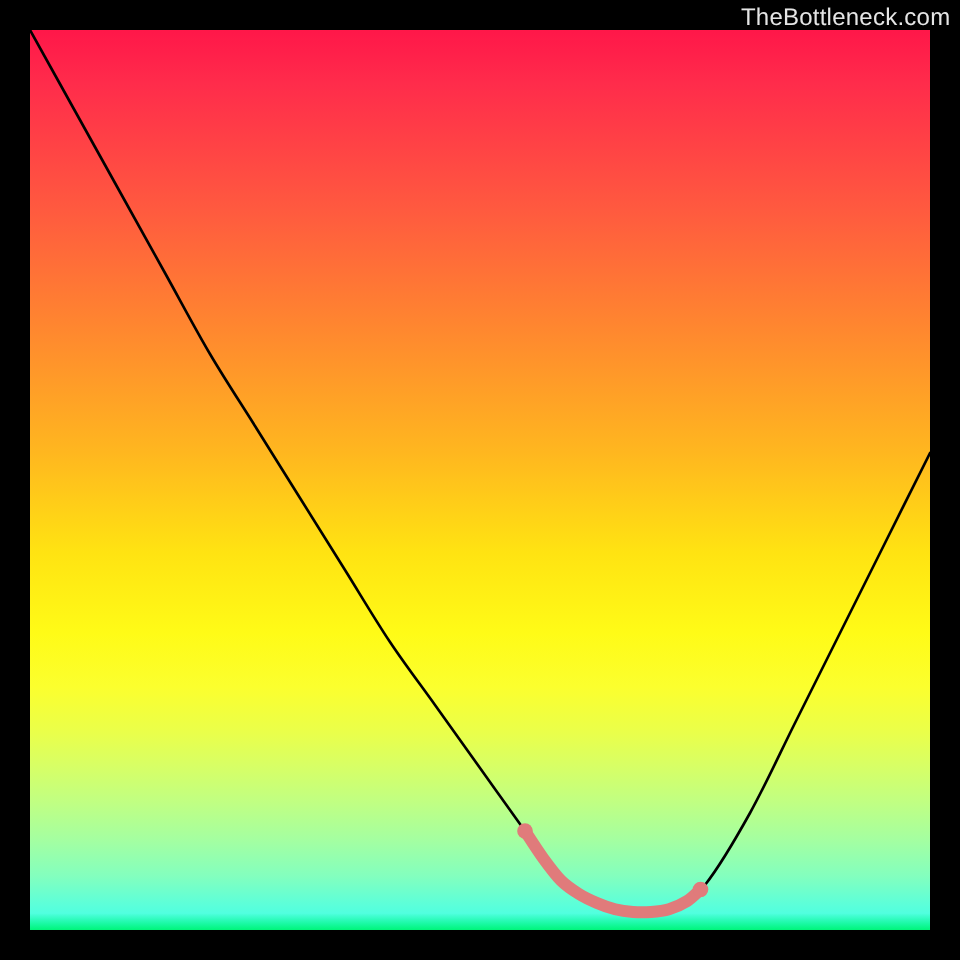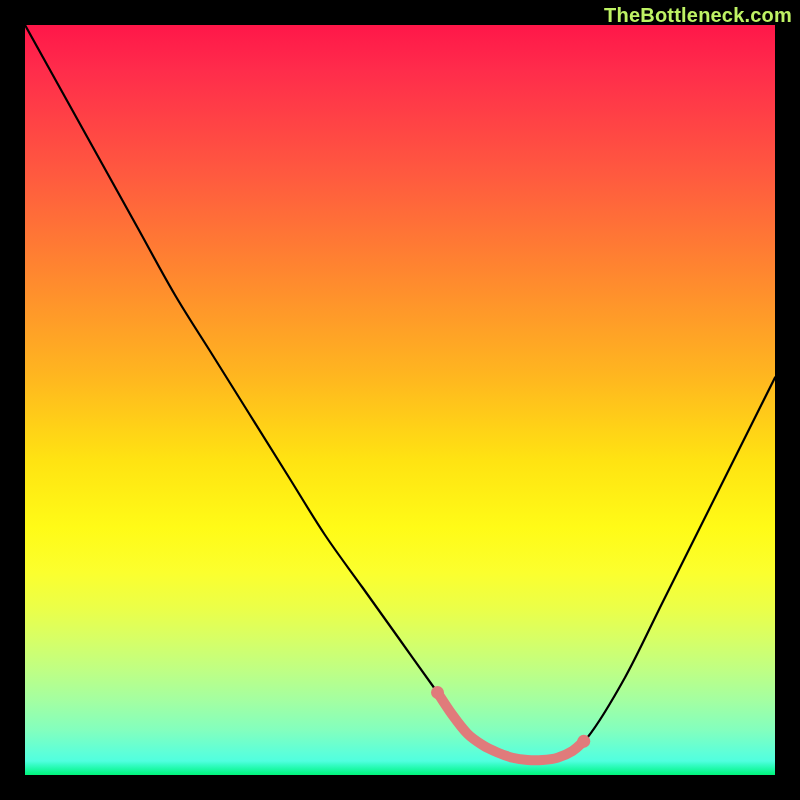--- a/index.html
+++ b/index.html
@@ -49,23 +49,23 @@
     left: 0;
     bottom: 0;
     width: 100%;
     height: 14px;
     background: linear-gradient(to bottom, rgba(0,255,120,0) 0%, #00f57a 100%);
   }
   .watermark {
     position: absolute;
     top: 4px;
     right: 8px;
-    color: #bef264;
+    color: #e5e5e5;
     font-size: 20px;
-    font-weight: 700;
+    font-weight: 400;
     letter-spacing: 0.2px;
     user-select: none;
   }
   svg.overlay {
     position: absolute;
     left: 0;
     top: 0;
     width: 750px;
     height: 750px;
   }

